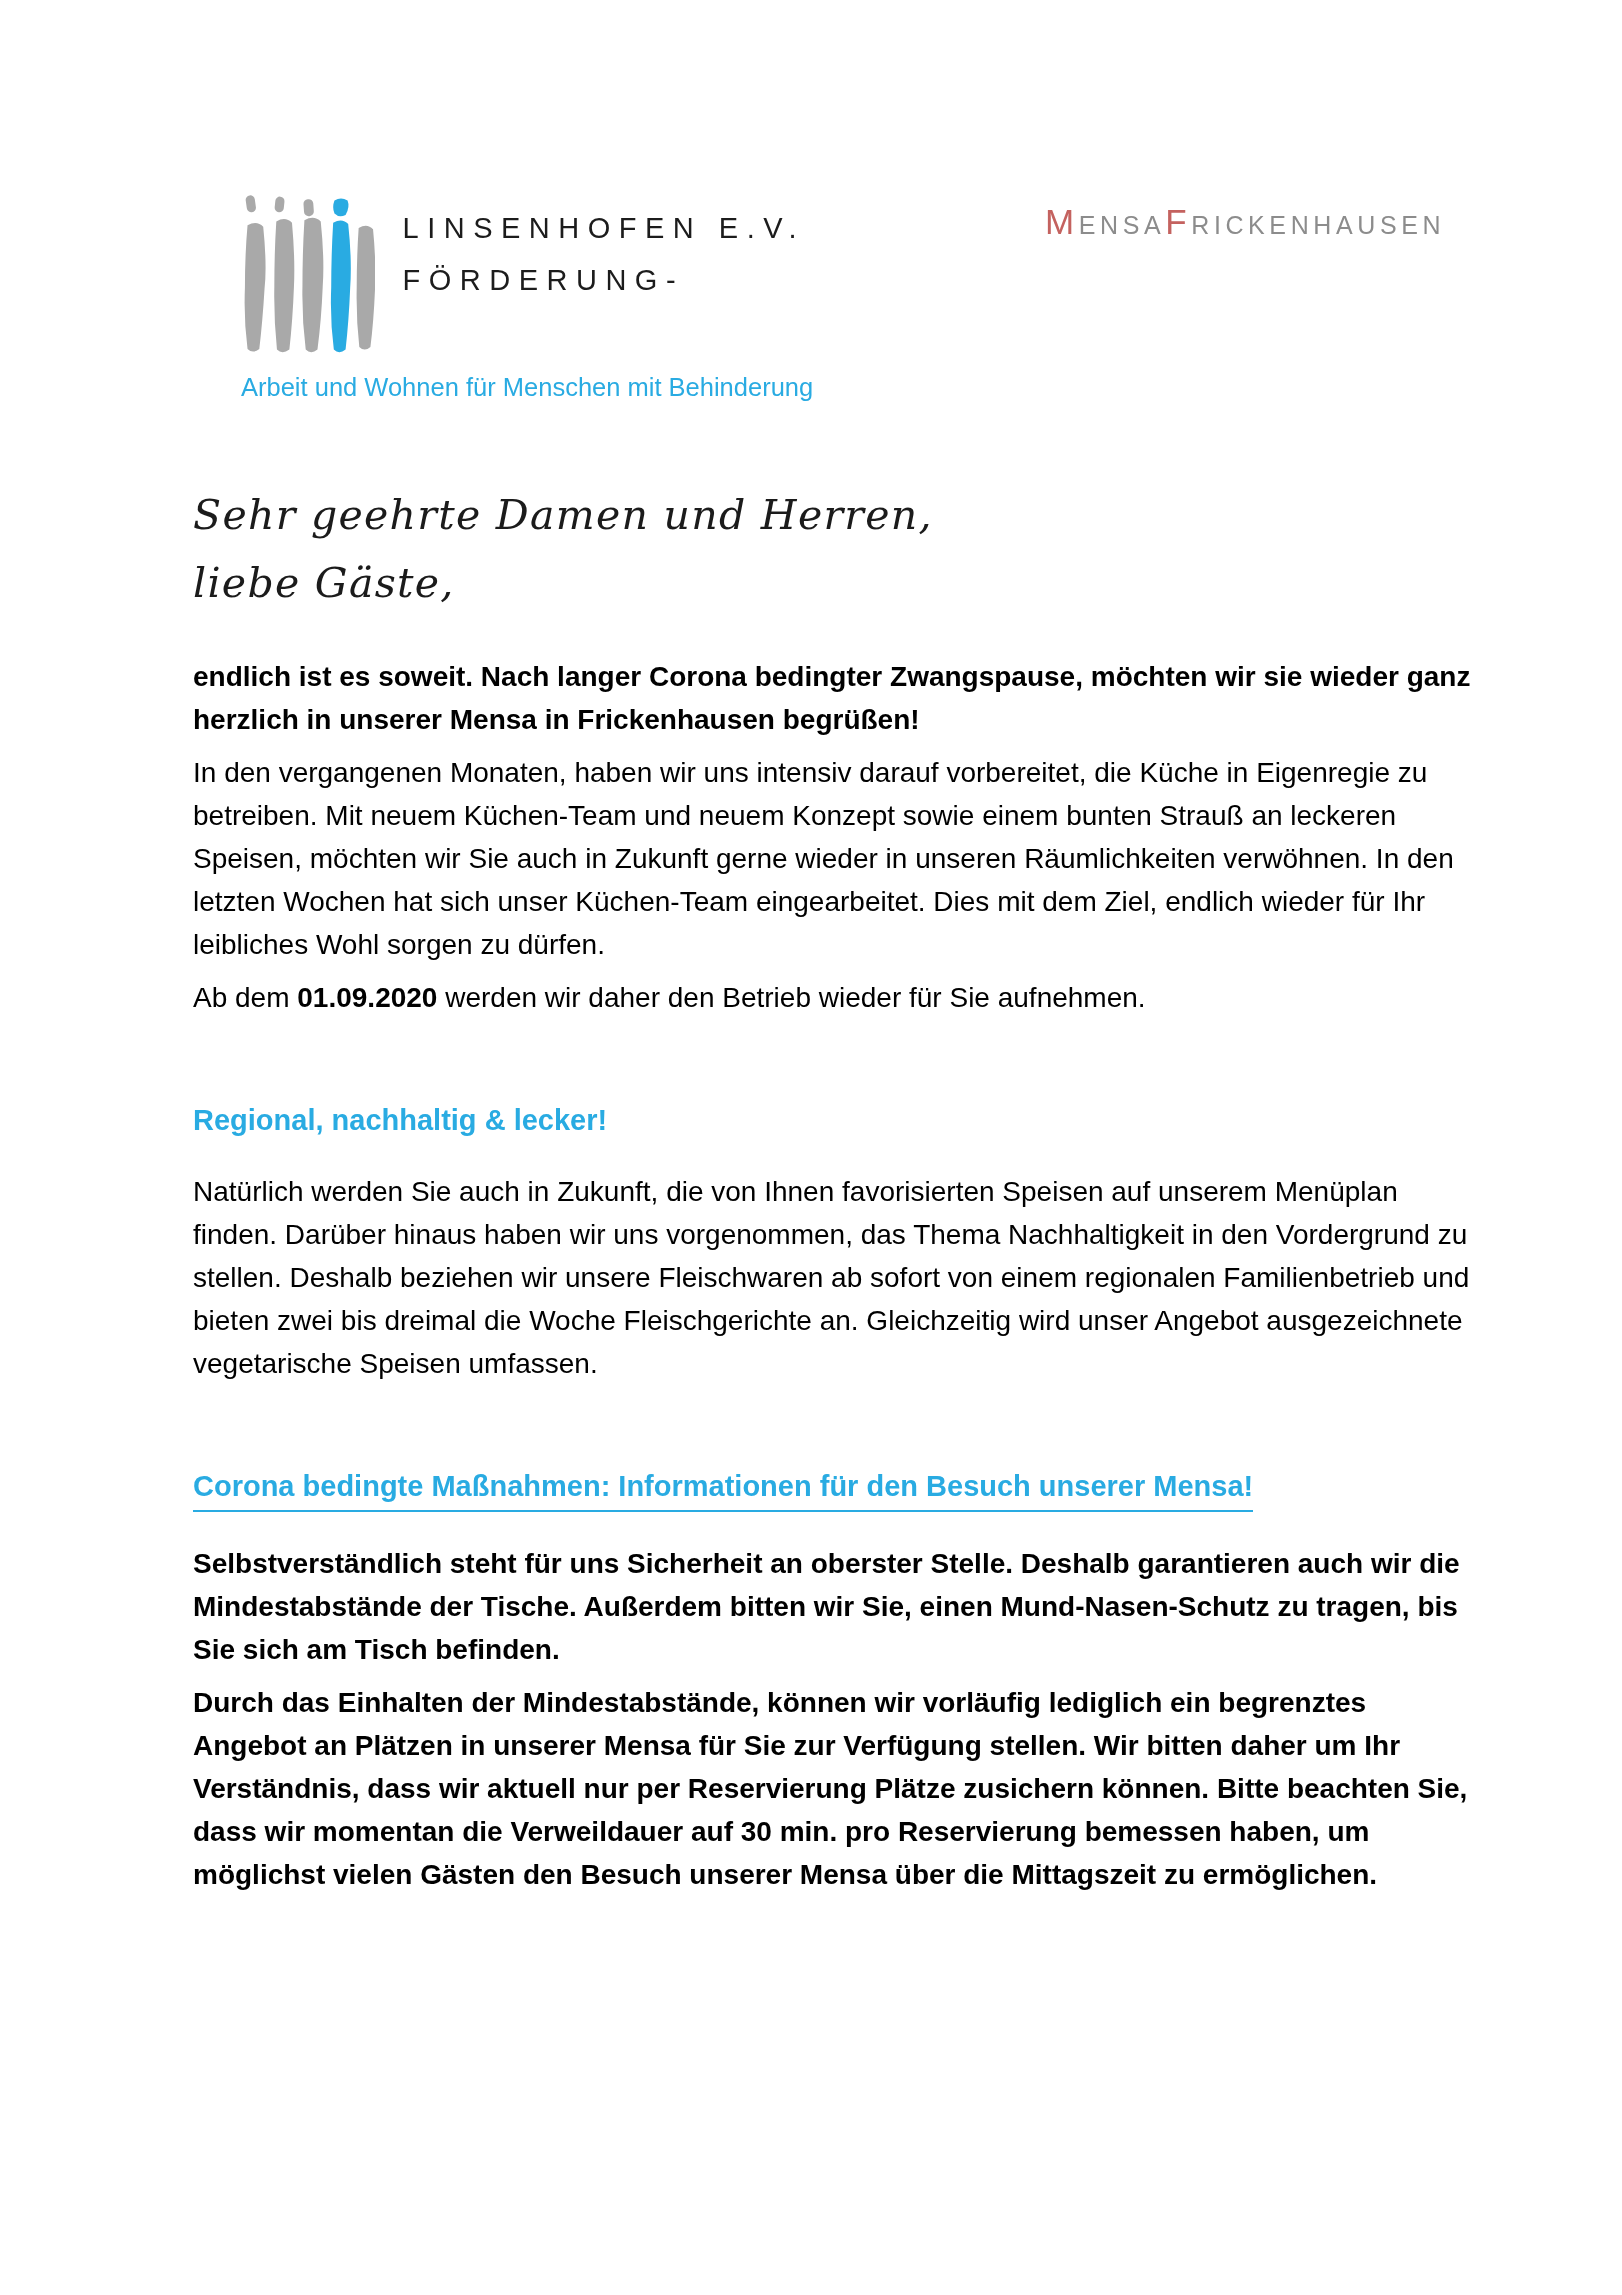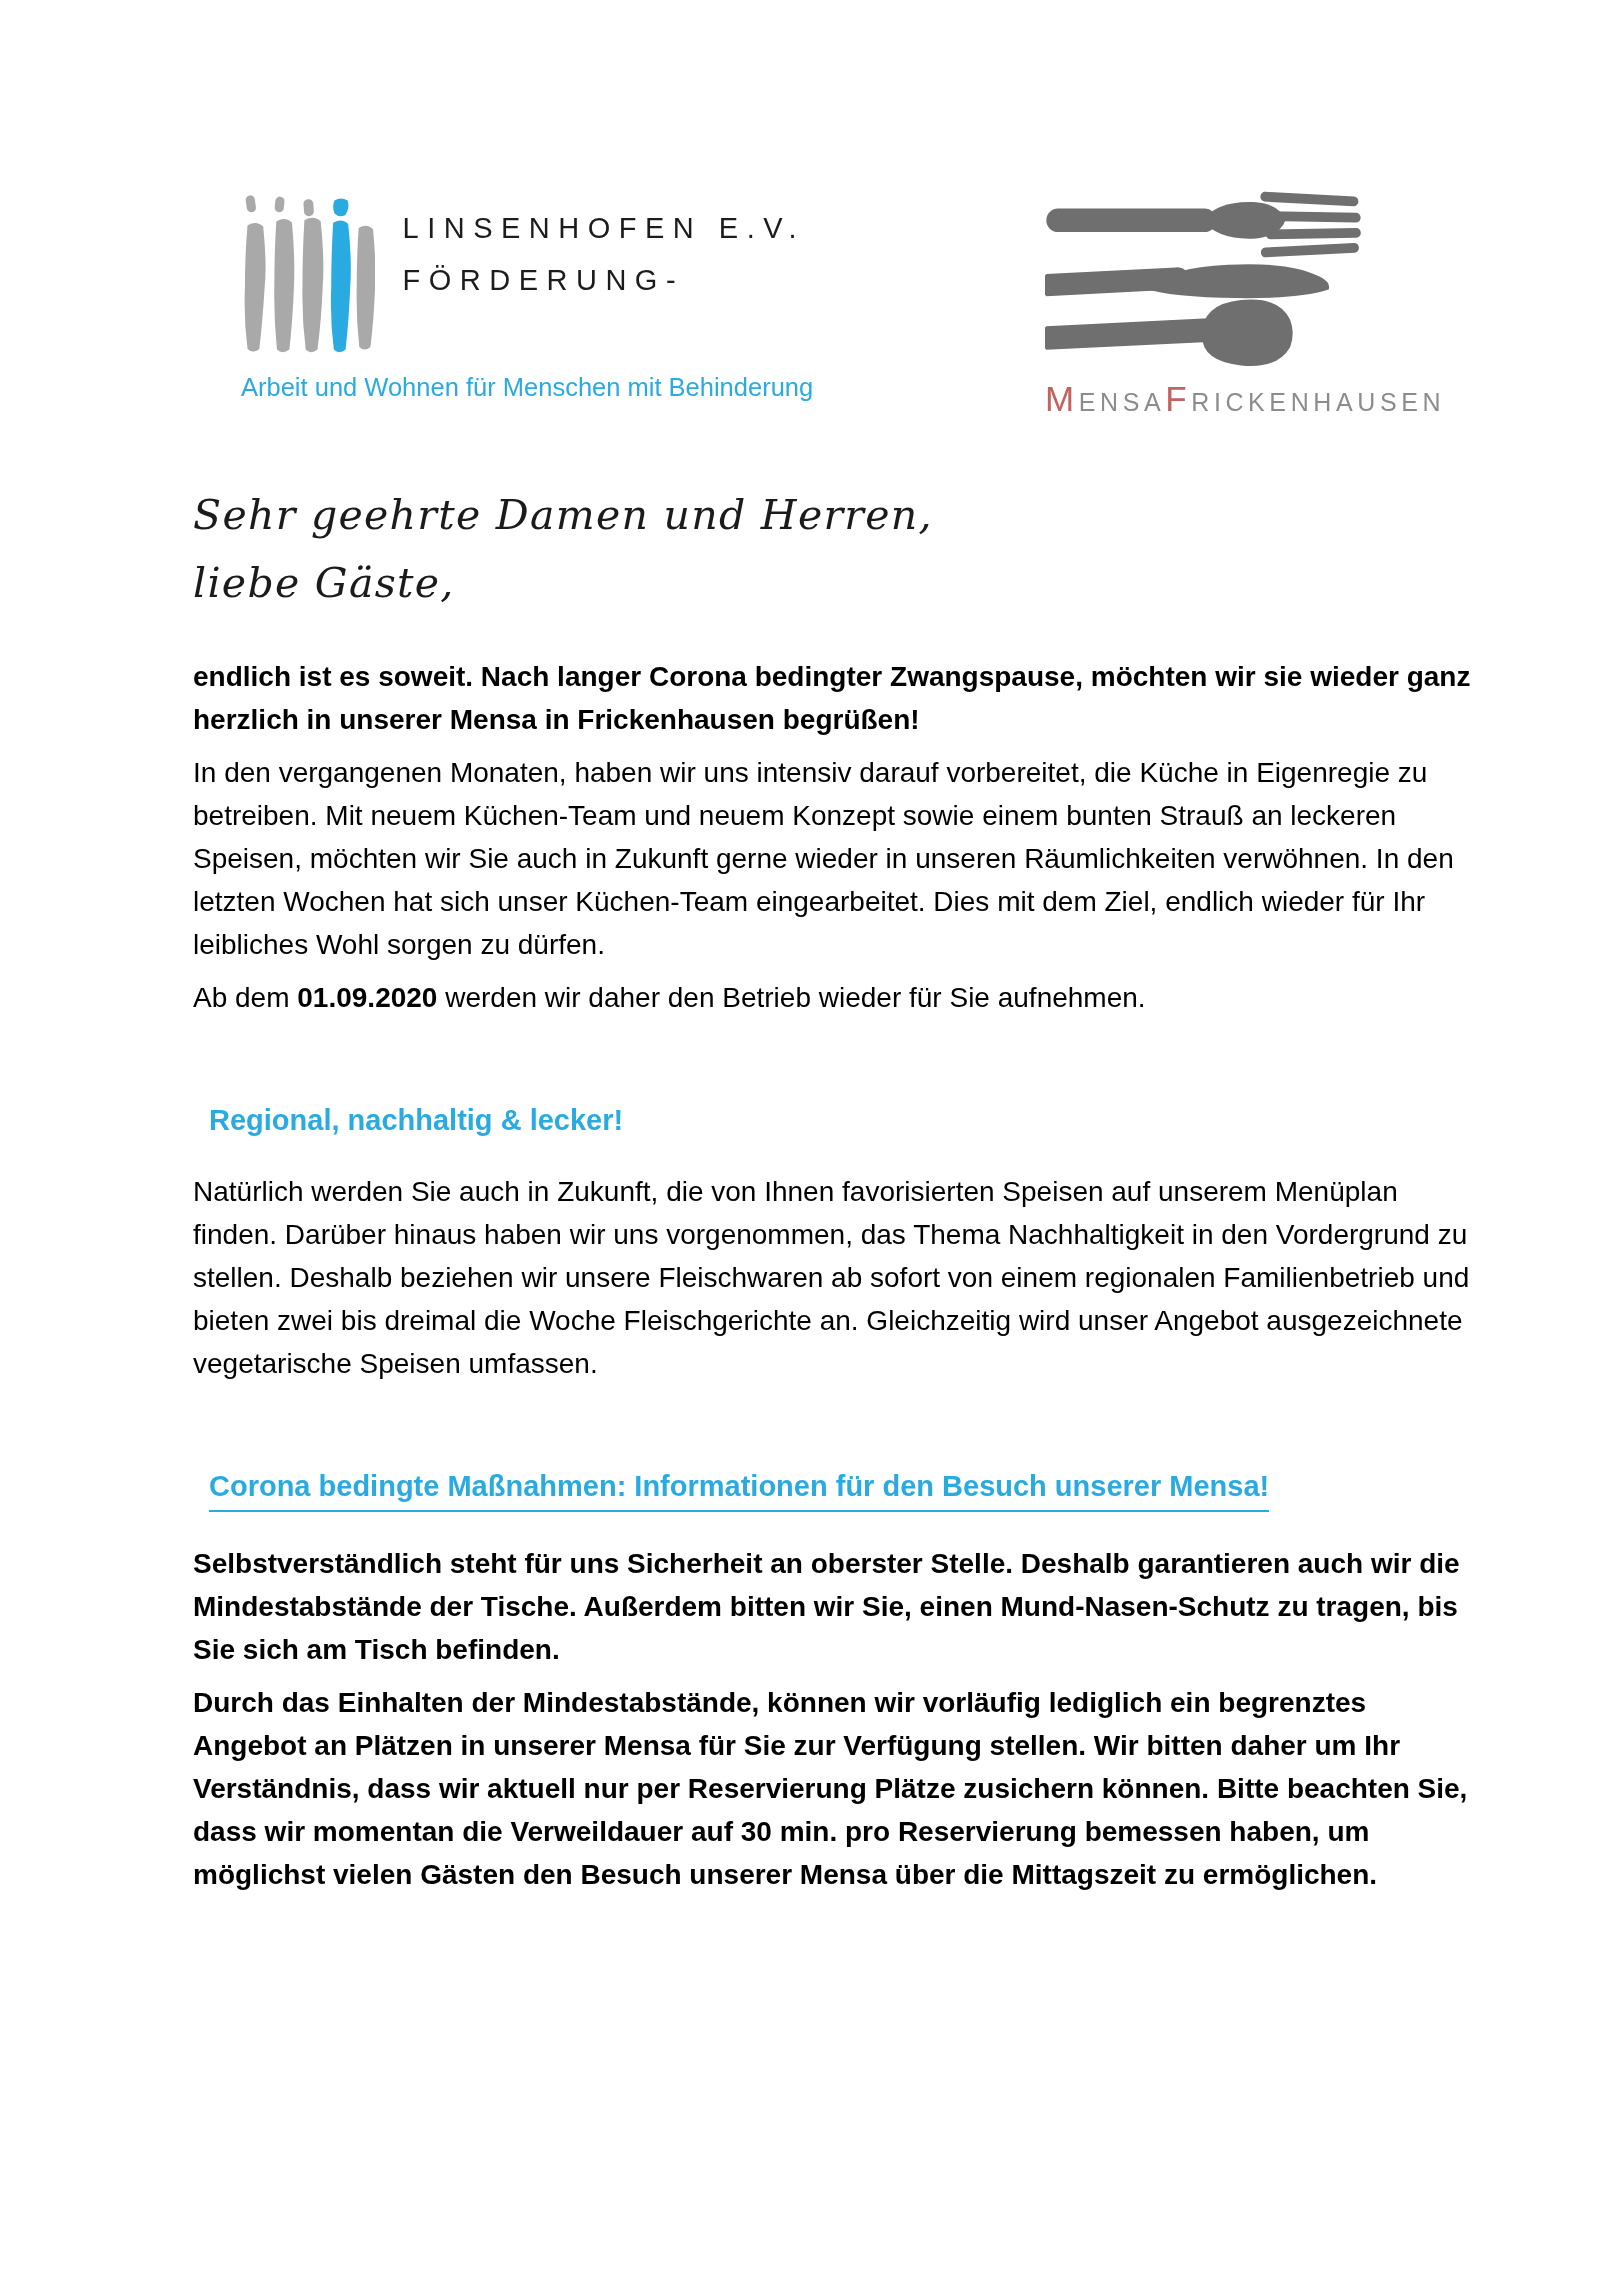--- a/index.html
+++ b/index.html
@@ -24,21 +24,21 @@
     font-size:29px; line-height:52px; letter-spacing:8.5px;
     color:#1c1c1c; font-weight:400; white-space:nowrap;
   }
   .org-tagline {
     margin-top:14.4px;
     font-size:25.5px; font-weight:400; color:#29abe2; white-space:nowrap;
   }
 
   .logo-right {
     position:absolute; left:1045px; top:190px; width:317px;
-    display:flex; flex-direction:column;
+    display:flex; flex-direction:row;
   }
   .cutlery-svg { width:100%; height:177px; }
   .brand {
     margin-top:11.8px; white-space:nowrap; text-align:left;
     font-weight:400; letter-spacing:4.6px; color:#8c8c8c;
   }
   .brand .brand-initial { font-size:35px; color:#c4625f; }
   .brand .brand-rest { font-size:25px; color:#8c8c8c; }
 
   
@@ -50,21 +50,21 @@
     font-style:italic;
     font-size:41px; line-height:68px; color:#1b1b1b;
     letter-spacing:1.3px;
   }
   p { margin:0; font-size:28px; line-height:43px; color:#000; }
   .p-bold { font-weight:700; }
   .mt-para { margin-top:10px; }
   .mt-first { margin-top:38px; }
   .mt-after-head { margin-top:30px; }
   .section-head {
-    margin:16px; margin-top:82px;
+    margin:0; margin-top:82px;
     font-size:29px; line-height:39px; font-weight:700; color:#29abe2;
   }
   .underlined { border-bottom:2.6px solid #29abe2; padding-bottom:3.9px; display:inline-block; }
   .date-bold { font-weight:700; }
 </style>
 </head>
 <body>
 
 <div class="logo-left">
   <div class="logo-left-row">

